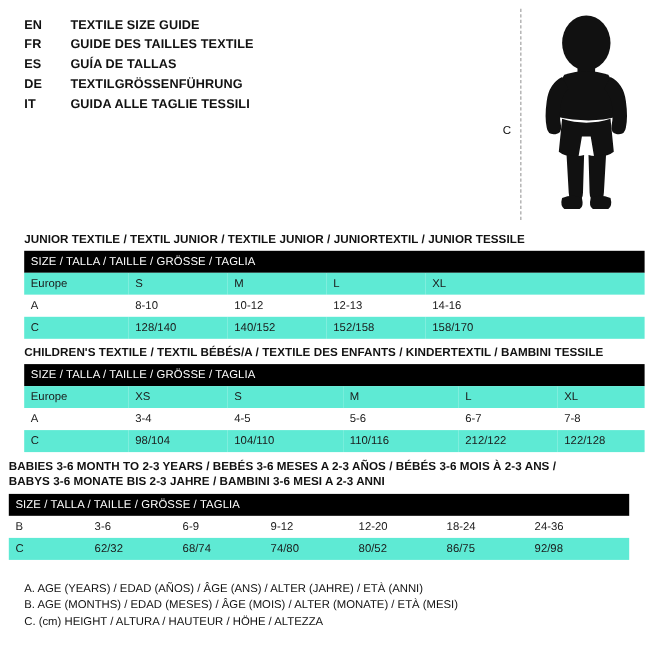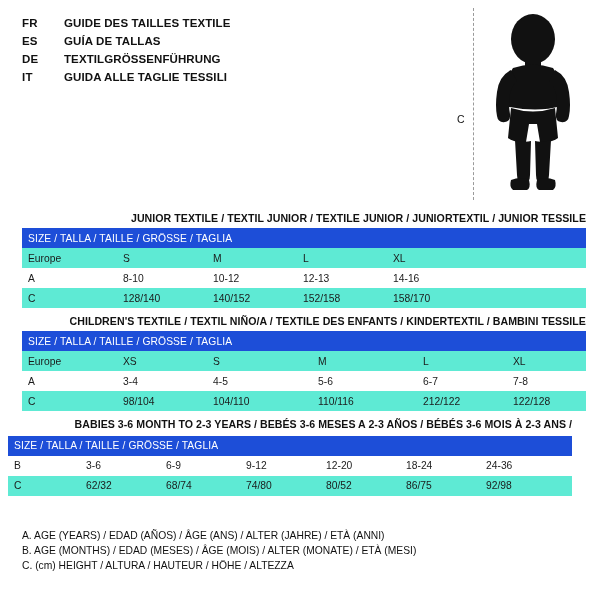--- a/index.html
+++ b/index.html
@@ -80,41 +80,40 @@
   }
 
   
   .section-title {
     font-size: 10.6px;
     font-weight: bold;
     color: #111;
     letter-spacing: 0.05px;
     margin: 0 0 4px 4px;
     white-space: nowrap;
-    text-align: right;
   }
   .section-title.two-line {
     line-height: 13.5px;
   }
 
   
   table.size-table {
     width: 564px;
     border-collapse: collapse;
     table-layout: fixed;
     margin-left: 4px;
     font-size: 10.3px;
   }
   table.size-table td {
     padding: 2px 0 2px 6px;
     vertical-align: middle;
     height: 16px;
   }
   tr.head-row td {
-    background: #1d4ed8;
+    background: #000000;
     color: #ffffff;
     font-weight: normal;
     font-size: 10.3px;
     letter-spacing: 0.1px;
   }
   tr.alt-row td {
     background: #5eead4;
   }
   tr.plain-row td {
     background: #ffffff;
@@ -139,20 +138,24 @@
     line-height: 15px;
     white-space: nowrap;
   }
 </style>
 </head>
 <body>
 
 <div class="page">
 
   <div class="lang-block">
+    <div class="lang-row">
+      <span class="lang-code">EN</span>
+      <span class="lang-title">TEXTILE SIZE GUIDE</span>
+    </div>
     <div class="lang-row">
       <span class="lang-code">FR</span>
       <span class="lang-title">GUIDE DES TAILLES TEXTILE</span>
     </div>
     <div class="lang-row">
       <span class="lang-code">ES</span>
       <span class="lang-title">GUÍA DE TALLAS</span>
     </div>
     <div class="lang-row">
       <span class="lang-code">DE</span>
@@ -225,21 +228,21 @@
           <td>128/140</td>
           <td>140/152</td>
           <td>152/158</td>
           <td>158/170</td>
         </tr>
       </tbody>
     </table>
   </div>
 
   <div class="sec sec-children">
-    <div class="section-title">CHILDREN'S TEXTILE / TEXTIL NIÑO/A / TEXTILE DES ENFANTS / KINDERTEXTIL / BAMBINI TESSILE</div>
+    <div class="section-title">CHILDREN'S TEXTILE / TEXTIL BÉBÉS/A / TEXTILE DES ENFANTS / KINDERTEXTIL / BAMBINI TESSILE</div>
     <table class="size-table">
       <colgroup>
         <col style="width:95px">
           <col style="width:90px">
           <col style="width:105px">
           <col style="width:105px">
           <col style="width:90px">
           <col style="width:79px">
       </colgroup>
       <tbody>
@@ -270,20 +273,21 @@
           <td>212/122</td>
           <td>122/128</td>
         </tr>
       </tbody>
     </table>
   </div>
 
   <div class="sec sec-babies">
     <div class="section-title two-line">
       <div>BABIES 3-6 MONTH TO 2-3 YEARS / BEBÉS 3-6 MESES A 2-3 AÑOS / BÉBÉS 3-6 MOIS À 2-3 ANS /</div>
+      <div>BABYS 3-6 MONATE BIS 2-3 JAHRE / BAMBINI 3-6 MESI A 2-3 ANNI</div>
     </div>
     <table class="size-table">
       <colgroup>
         <col style="width:72px">
           <col style="width:80px">
           <col style="width:80px">
           <col style="width:80px">
           <col style="width:80px">
           <col style="width:80px">
           <col style="width:92px">

